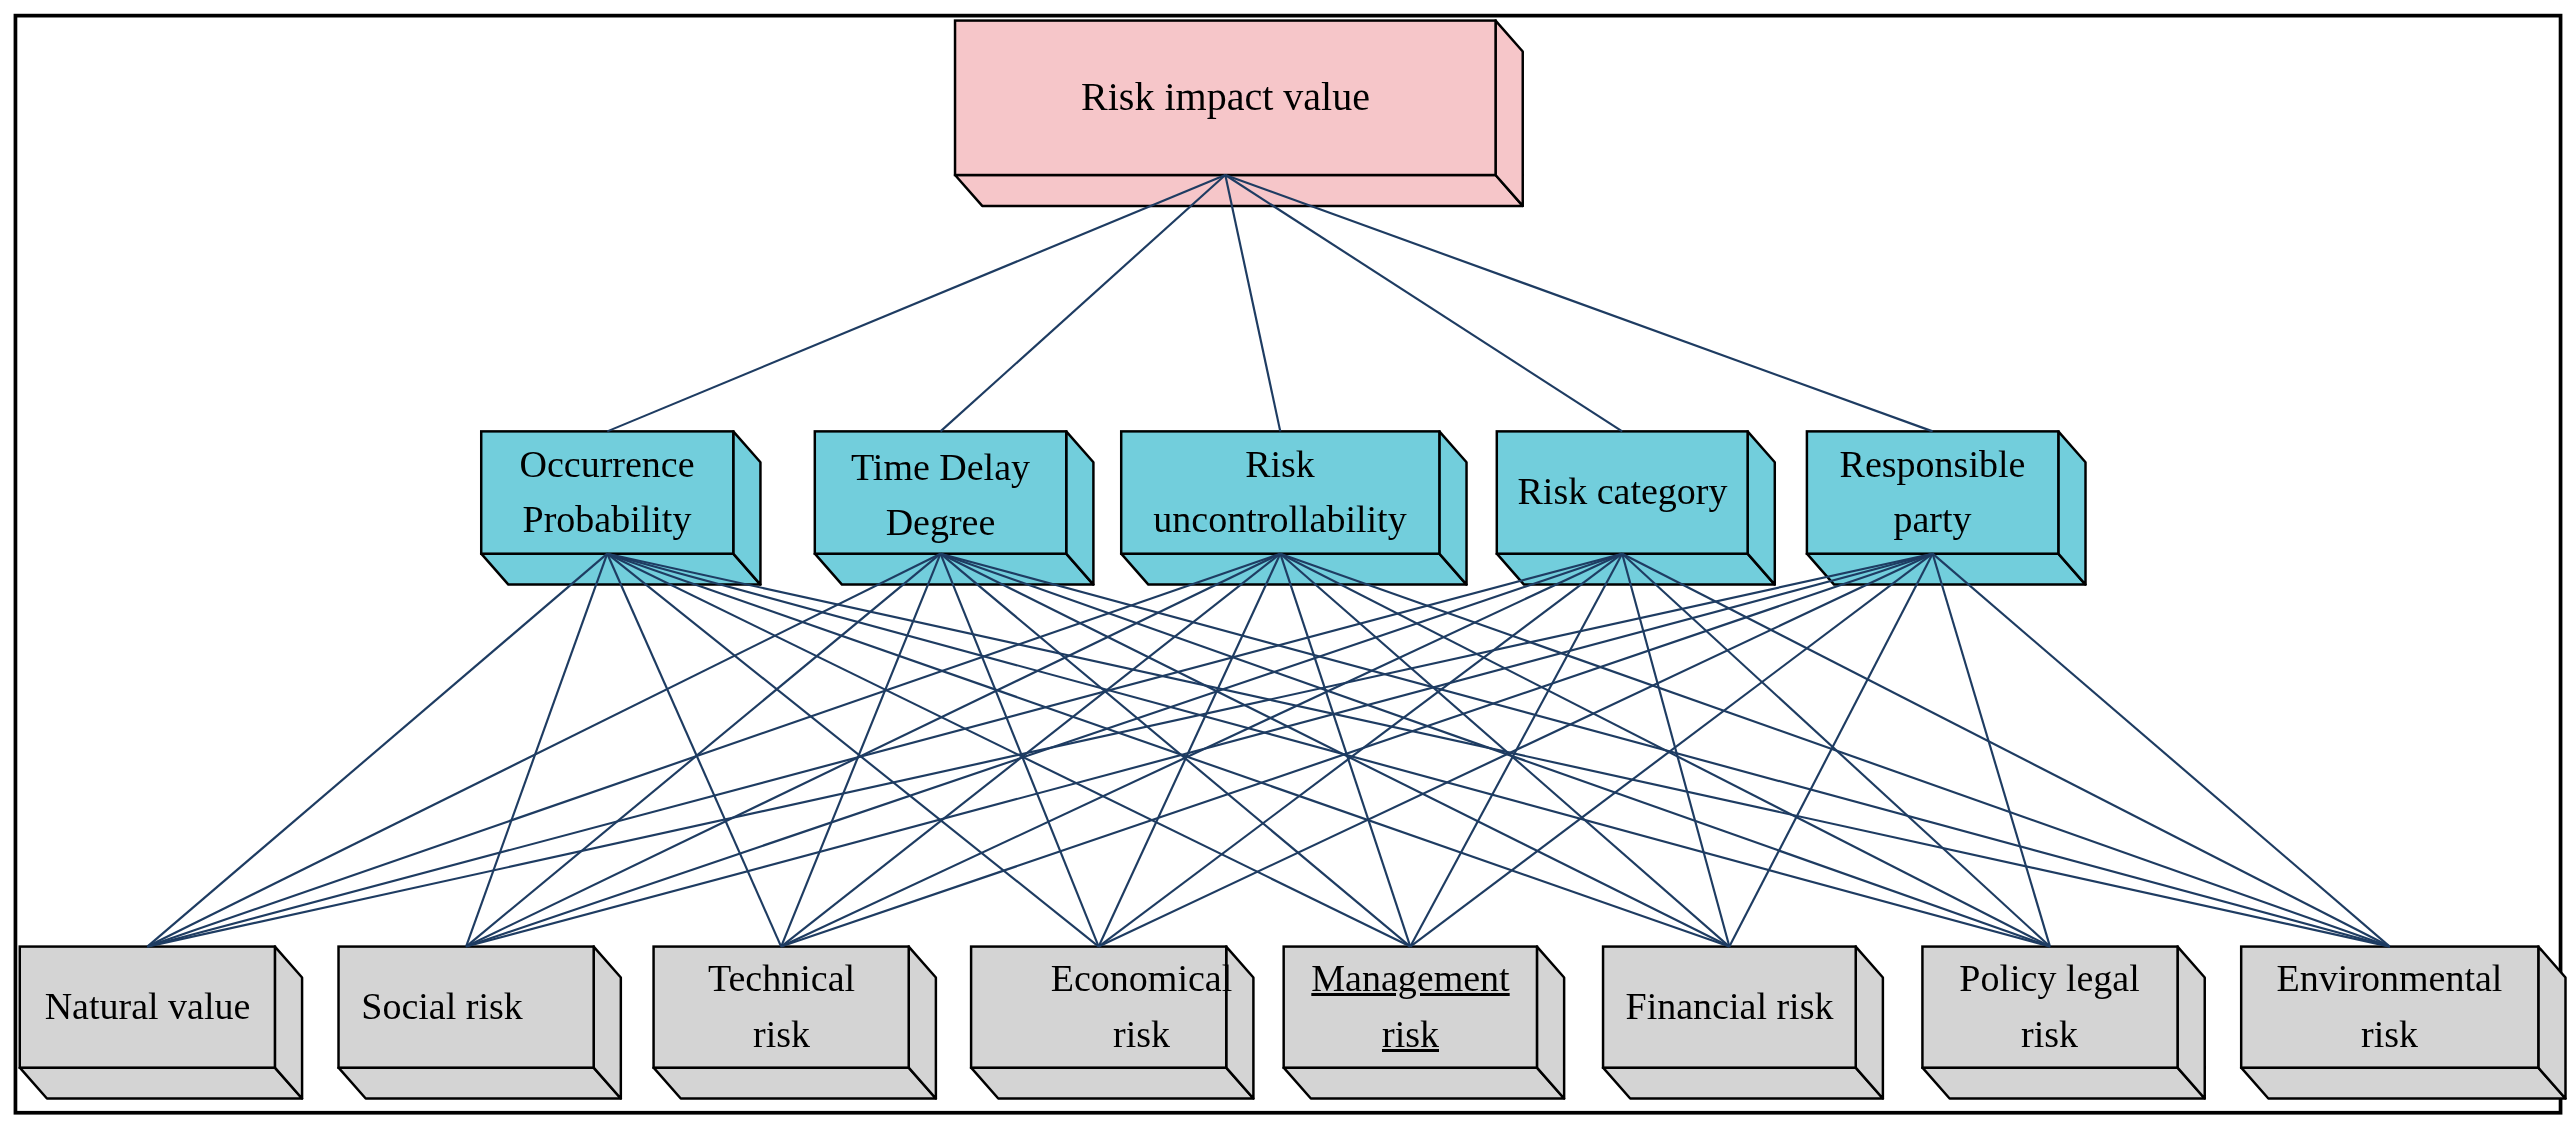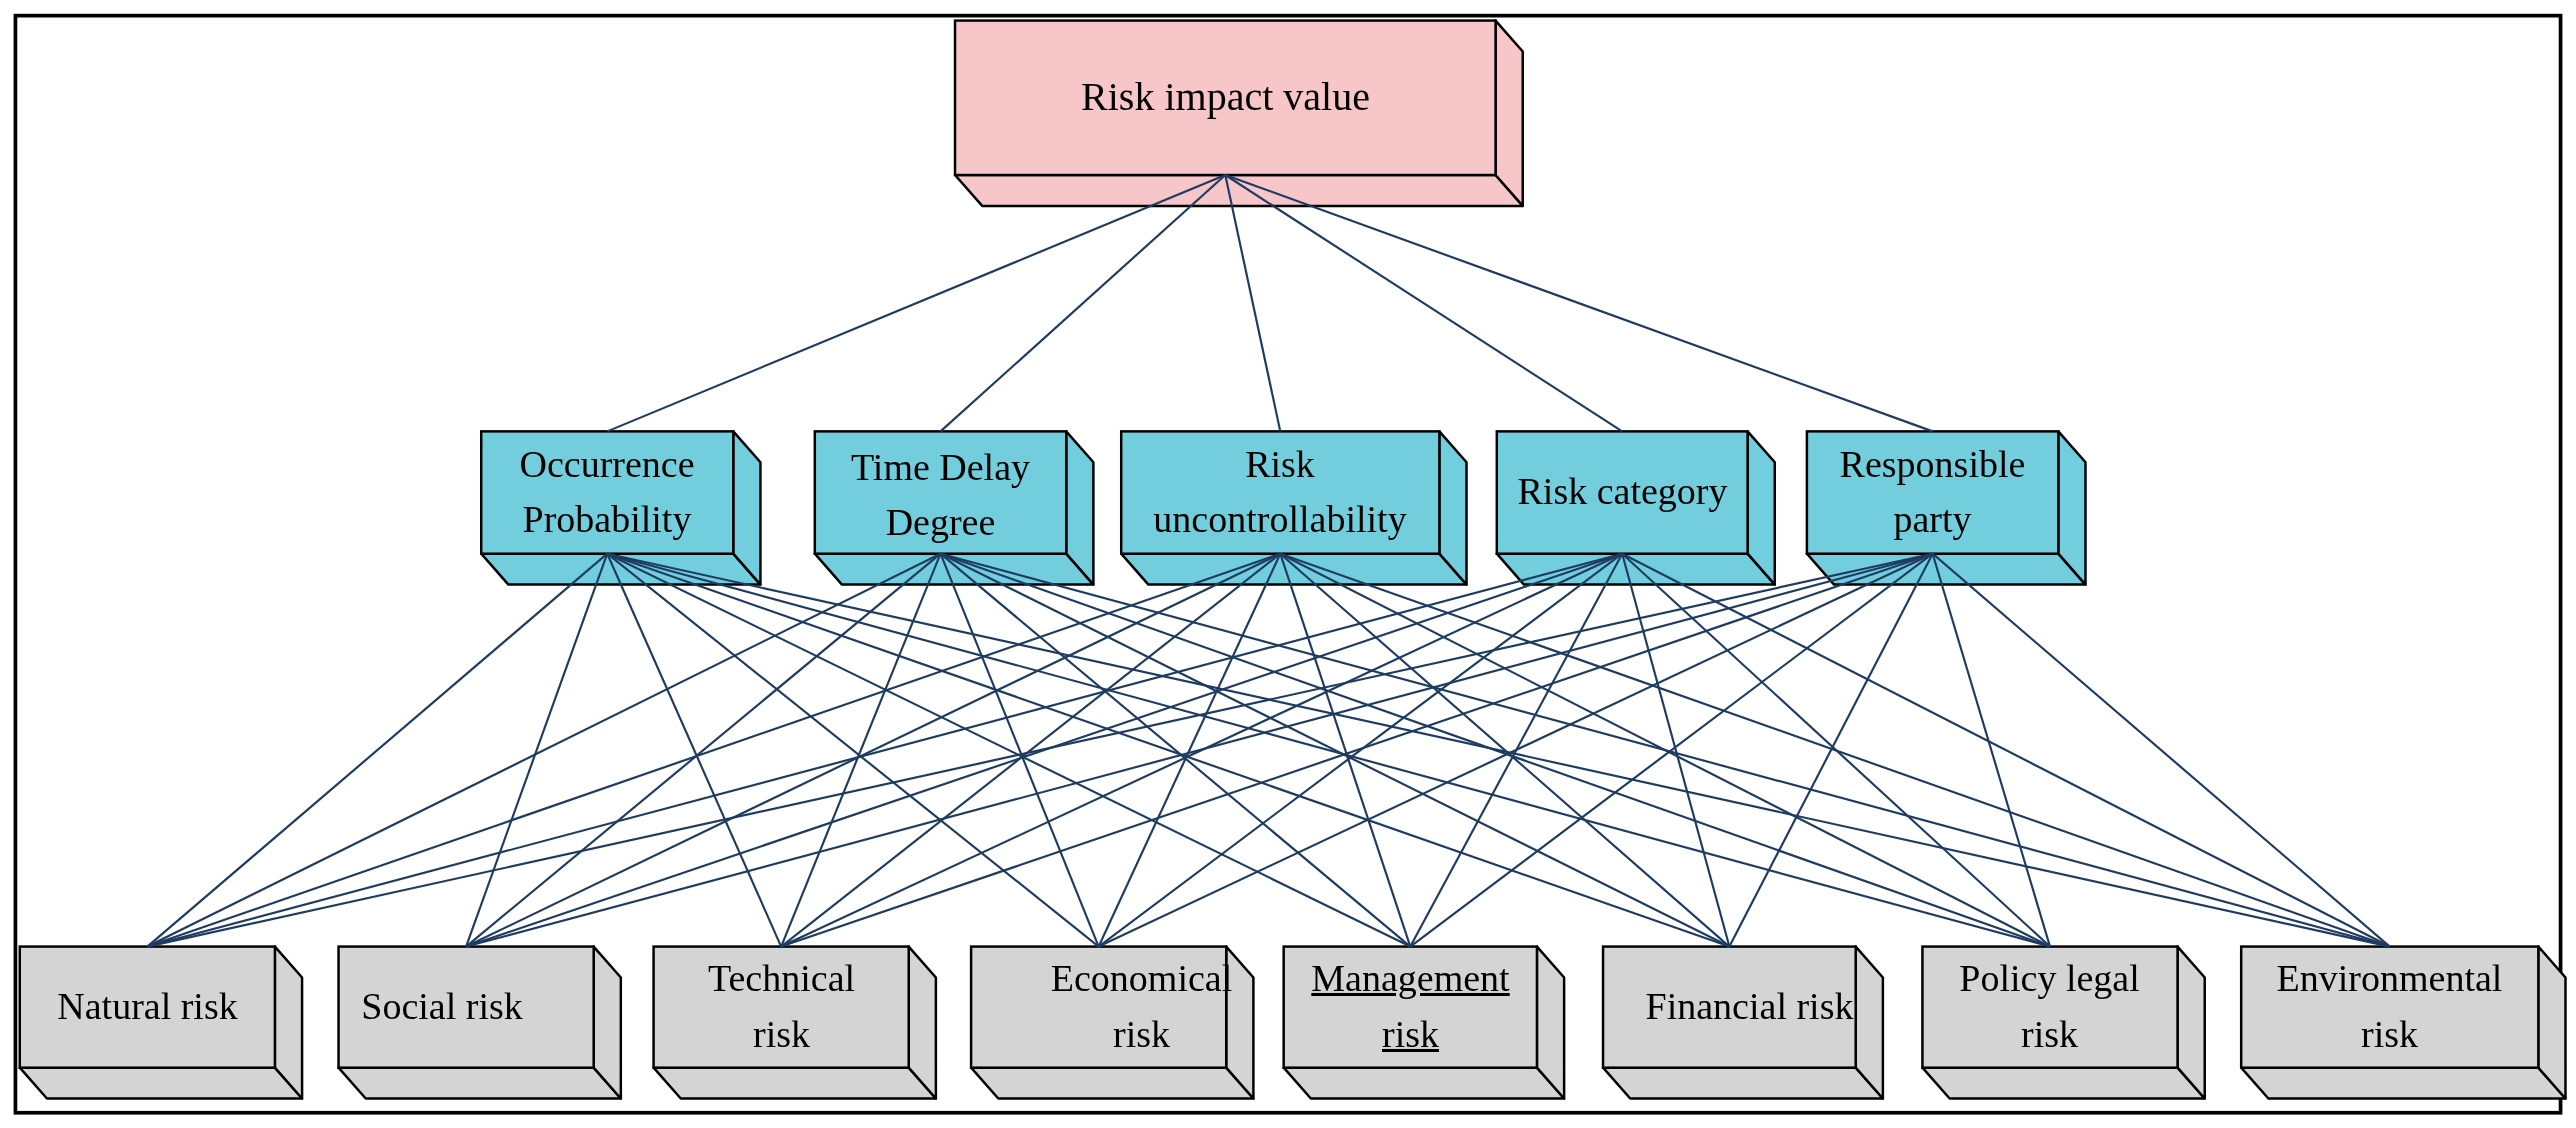--- a/index.html
+++ b/index.html
@@ -142,28 +142,28 @@
 
   <div class="node-label goal-label" style="left: 955px; top: 20.4px; width: 541px; height: 154px;">Risk impact value</div>
   <div class="node-label criteria-label" style="left: 815px; top: 431px; width: 251px; height: 128px;">Time Delay
 Degree</div>
   <div class="node-label criteria-label" style="left: 1121px; top: 431px; width: 318px; height: 122px;">Risk
 uncontrollability</div>
   <div class="node-label criteria-label" style="left: 1497px; top: 431px; width: 251px; height: 122px;">Risk category</div>
   <div class="node-label criteria-label" style="left: 1807px; top: 431px; width: 251px; height: 122px;">Responsible
 party</div>
 
-  <div class="node-label risk-label" style="left: 20px; top: 946px; width: 255px; height: 121px;">Natural risk</div>
+  <div class="node-label risk-label" style="left: 20px; top: 946px; width: 255px; height: 121px;">Natural value</div>
   <div class="node-label risk-label" style="left: 339px; top: 946px; width: 206px; height: 121px;">Social risk</div>
   <div class="node-label risk-label" style="left: 654px; top: 946px; width: 255px; height: 121px;">Technical
 risk</div>
   <div class="node-label risk-label" style="left: 1014px; top: 946px; width: 255px; height: 121px;">Economical
 risk</div>
   <div class="node-label risk-label" style="left: 1284px; top: 946px; width: 253px; height: 121px; text-decoration: underline;">Management
 risk</div>
-  <div class="node-label risk-label" style="left: 1603px; top: 946px; width: 253px; height: 121px; padding-left: 20px;">Financial risk</div>
+  <div class="node-label risk-label" style="left: 1603px; top: 946px; width: 253px; height: 121px;">Financial risk</div>
   <div class="node-label risk-label" style="left: 1922px; top: 946px; width: 255px; height: 121px;">Policy legal
 risk</div>
   <div class="node-label risk-label" style="left: 2241px; top: 946px; width: 297px; height: 121px;">Environmental
 risk</div>
 
 </div>
 
 
 </body></html>

